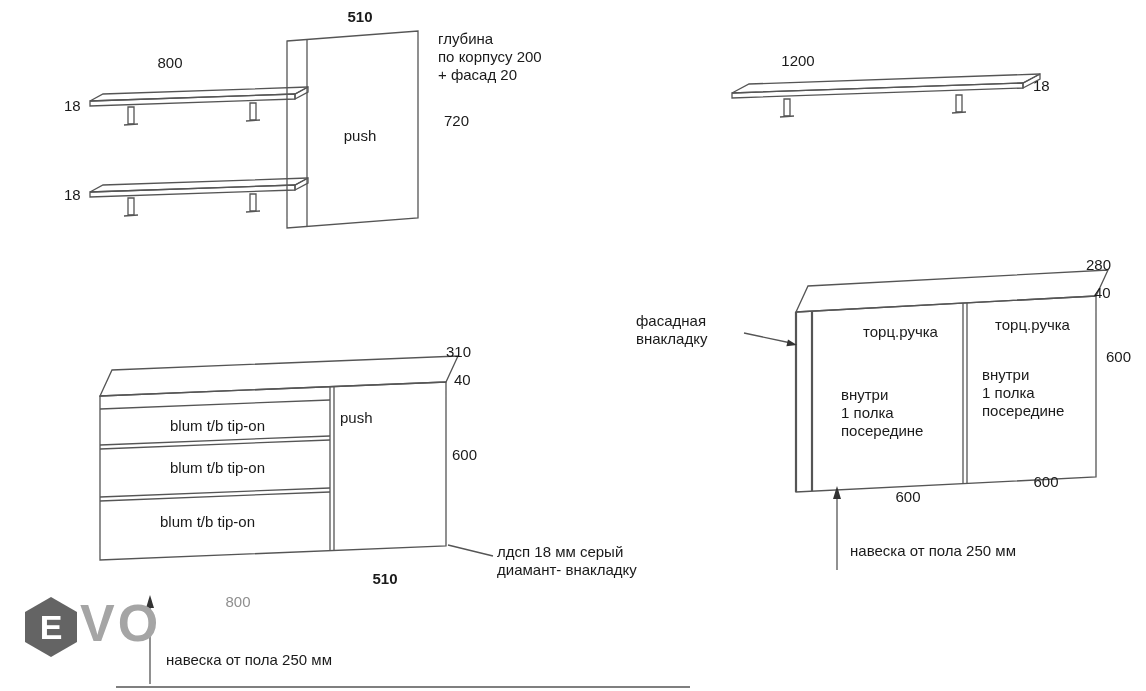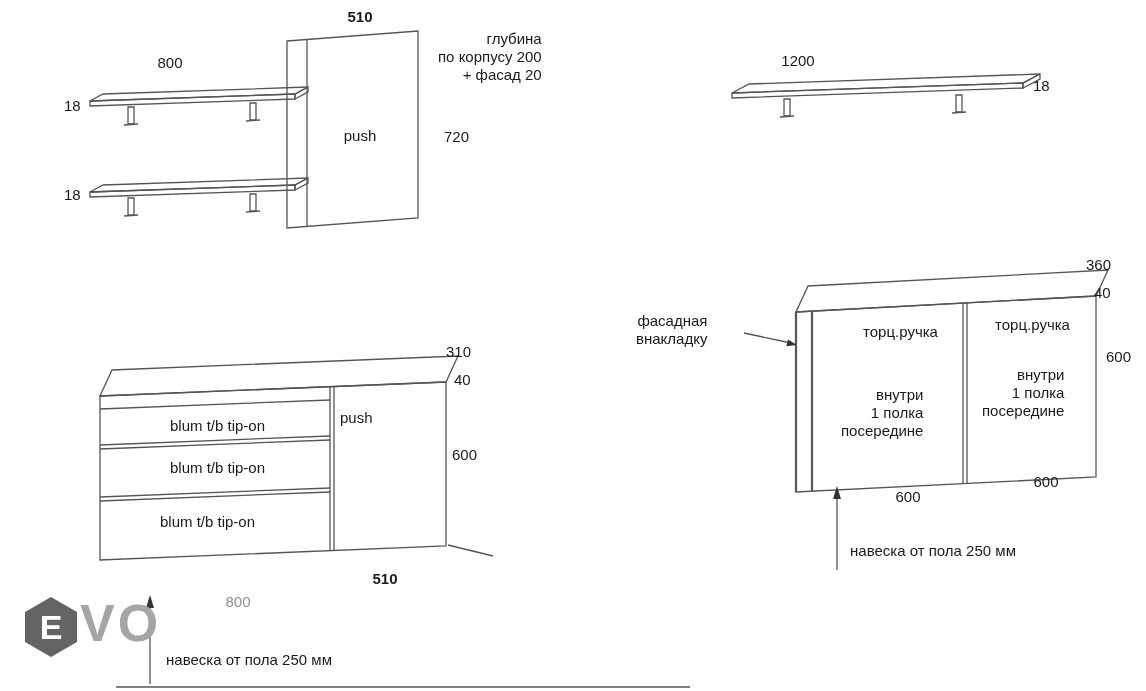--- a/index.html
+++ b/index.html
@@ -1,20 +1,20 @@
 <!DOCTYPE html>
 <html><head>
 <meta charset="utf-8">
 <style>
   * { margin:0; padding:0; box-sizing:border-box; }
   html,body { background:#fff; }
   body { font-family:"Liberation Sans", sans-serif; }
   .canvas { position:relative; width:1146px; height:691px; background:#fff; overflow:hidden; }
   svg.draw { position:absolute; left:0; top:0; }
-  .lbl { position:absolute; font-size:15px; color:#1a1a1a; white-space:nowrap; line-height:1.25;text-align:right; }
+  .lbl { position:absolute; font-size:15px; color:#1a1a1a; white-space:nowrap; line-height:1.25; }
   .center { text-align:center; }
   .bold { font-weight:bold; }
   .muted { color:#8f8f8f; }
   .note div { line-height:18px; }
   .logo-hex { position:absolute; left:25px; top:597px; width:52px; height:60px; background:#646464;
     clip-path:polygon(50% 0,100% 25%,100% 75%,50% 100%,0 75%,0 25%);
     display:flex; align-items:center; justify-content:center;
     color:#ffffff; font-size:34px; font-weight:bold; }
   .logo-vo { position:absolute; left:80px; top:593px; font-size:52px; font-weight:bold;
     color:#a5a5a5; letter-spacing:3px; }
@@ -88,37 +88,41 @@
   <div class="lbl bold center" style="left:325px;top:8px;width:70px">510</div>
   <div class="lbl center" style="left:135px;top:54px;width:70px">800</div>
   <div class="lbl" style="left:64px;top:97px">18</div>
   <div class="lbl" style="left:64px;top:186px">18</div>
   <div class="lbl center" style="left:325px;top:127px;width:70px">push</div>
   <div class="lbl note" style="left:438px;top:30px">
     <div>глубина</div>
     <div>по корпусу 200</div>
     <div>+ фасад 20</div>
   </div>
-  <div class="lbl" style="left:444px;top:128px">720</div>
+  <div class="lbl" style="left:444px;top:112px">720</div>
 
   <div class="lbl center" style="left:763px;top:52px;width:70px">1200</div>
   <div class="lbl" style="left:1033px;top:77px">18</div>
 
   <div class="lbl" style="left:446px;top:343px">310</div>
   <div class="lbl" style="left:454px;top:371px">40</div>
   <div class="lbl center" style="left:120px;top:417px;width:195px">blum t/b tip-on</div>
   <div class="lbl center" style="left:120px;top:459px;width:195px">blum t/b tip-on</div>
   <div class="lbl center" style="left:110px;top:513px;width:195px">blum t/b tip-on</div>
   <div class="lbl" style="left:340px;top:409px">push</div>
   <div class="lbl" style="left:452px;top:446px">600</div>
   <div class="lbl bold center" style="left:355px;top:570px;width:60px">510</div>
   <div class="lbl muted center" style="left:208px;top:593px;width:60px">800</div>
+  <div class="lbl note" style="left:497px;top:543px">
+    <div>лдсп 18 мм серый</div>
+    <div>диамант- внакладку</div>
+  </div>
   <div class="lbl" style="left:166px;top:651px">навеска от пола 250 мм</div>
 
-  <div class="lbl" style="left:1086px;top:256px">360</div>
+  <div class="lbl" style="left:1086px;top:256px">280</div>
   <div class="lbl" style="left:1094px;top:284px">40</div>
   <div class="lbl note" style="left:636px;top:312px">
     <div>фасадная</div>
     <div>внакладку</div>
   </div>
   <div class="lbl center" style="left:843px;top:323px;width:115px">торц.ручка</div>
   <div class="lbl center" style="left:975px;top:316px;width:115px">торц.ручка</div>
   <div class="lbl note" style="left:841px;top:386px">
     <div>внутри</div>
     <div>1 полка</div>

